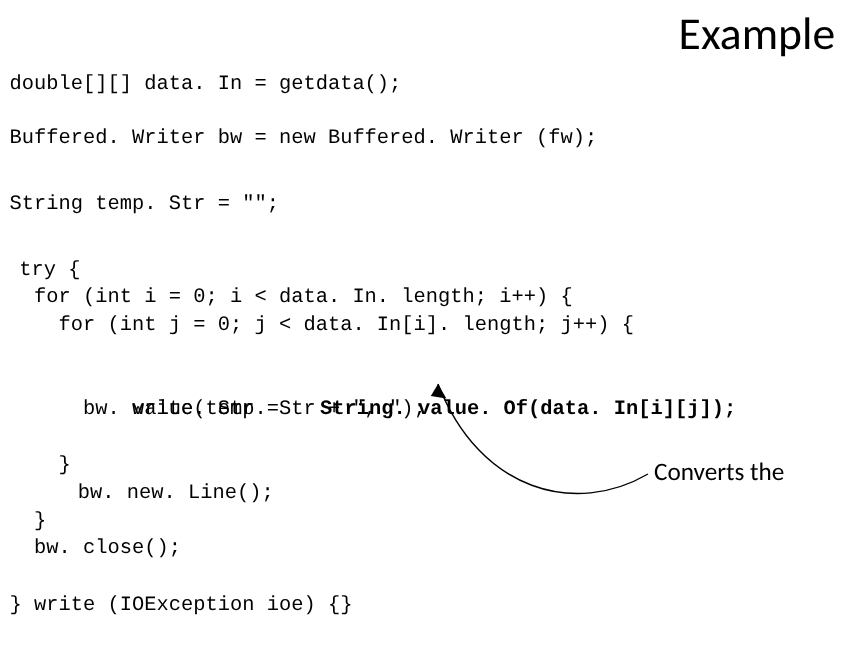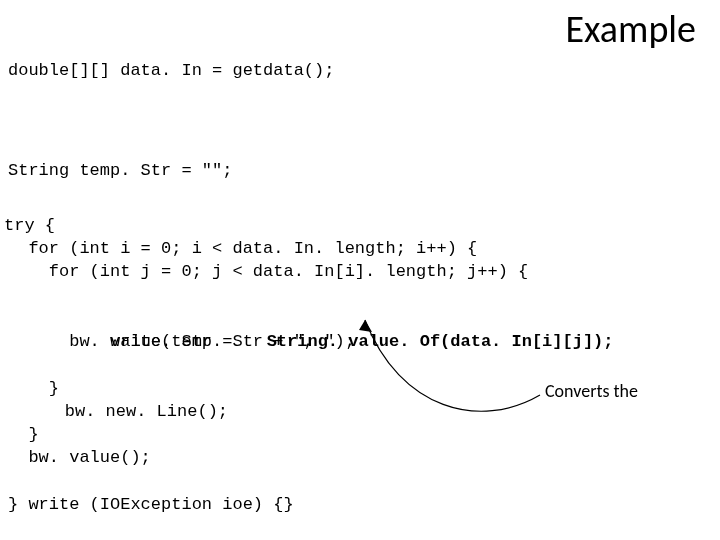--- a/index.html
+++ b/index.html
@@ -32,56 +32,57 @@
     position: absolute;
     white-space: pre;
     line-height: 1.35;
     font-family: "Courier New", Courier, monospace;
     font-size: 17px;
   }
   .b { font-weight: bold; margin-left: 24px; }
   .annotation {
     position: absolute;
     font-family: Calibri, "Segoe UI", Arial, sans-serif;
-    font-size: 18px;
+    font-size: 21px;
     color: #000;
     line-height: 1.25;
     width: 170px;
   }
   svg.arrow {
     position: absolute;
     overflow: visible;
     pointer-events: none;
   }
 </style>
 </head>
 <body>
 
 <div class="slide">
 
   <div class="title">Example</div>
 
   <div class="code" style="left:8px; top:48px;margin-top:12px;">double[][] data. In = getdata();</div>
 
+  <div class="code" style="left:8px; top:105px;">Buffered. Writer bw = new Buffered. Writer (fw);</div>
 
   <div class="code" style="left:8px; top:160px;">String temp. Str = "";</div>
 
-  <div class="code" style="left:4px; top:215px;">try {</div>
+  <div class="code" style="left:16px; top:215px;">try {</div>
   <div class="code" style="left:8px; top:238px;">  for (int i = 0; i &lt; data. In. length; i++) {</div>
   <div class="code" style="left:8px; top:261px;">    for (int j = 0; j &lt; data. In[i]. length; j++) {</div>
 
   <div class="code" style="left:8px; top:308px;">
     <span>      value. Str = </span><span class="b">String. value. Of(data. In[i][j]);</span>
   </div>
   <div class="code" style="left:8px; top:331px;">      bw. write(temp. Str + ", ");</div>
 
   <div class="code" style="left:8px; top:378px;">    }</div>
   <div class="code" style="left:24px; top:401px;">    bw. new. Line();</div>
   <div class="code" style="left:8px; top:424px;">  }</div>
-  <div class="code" style="left:8px; top:447px;">  bw. value();</div>
+  <div class="code" style="left:8px; top:447px;">  bw. close();</div>
 
   <div class="code" style="left:8px; top:494px;">} write (IOException ioe) {}</div>
 
   <svg class="arrow" style="left:0; top:0;" width="720" height="540">
     <path d="M 540 395 C 480 430, 400 410, 365 320" stroke="#000" stroke-width="1.2" fill="none"></path>
 
     <path d="M 365 320 L 372 332 L 359 330 Z" fill="#000"></path>
   </svg>
 
   <div class="annotation" style="left:545px; top:380px;">

